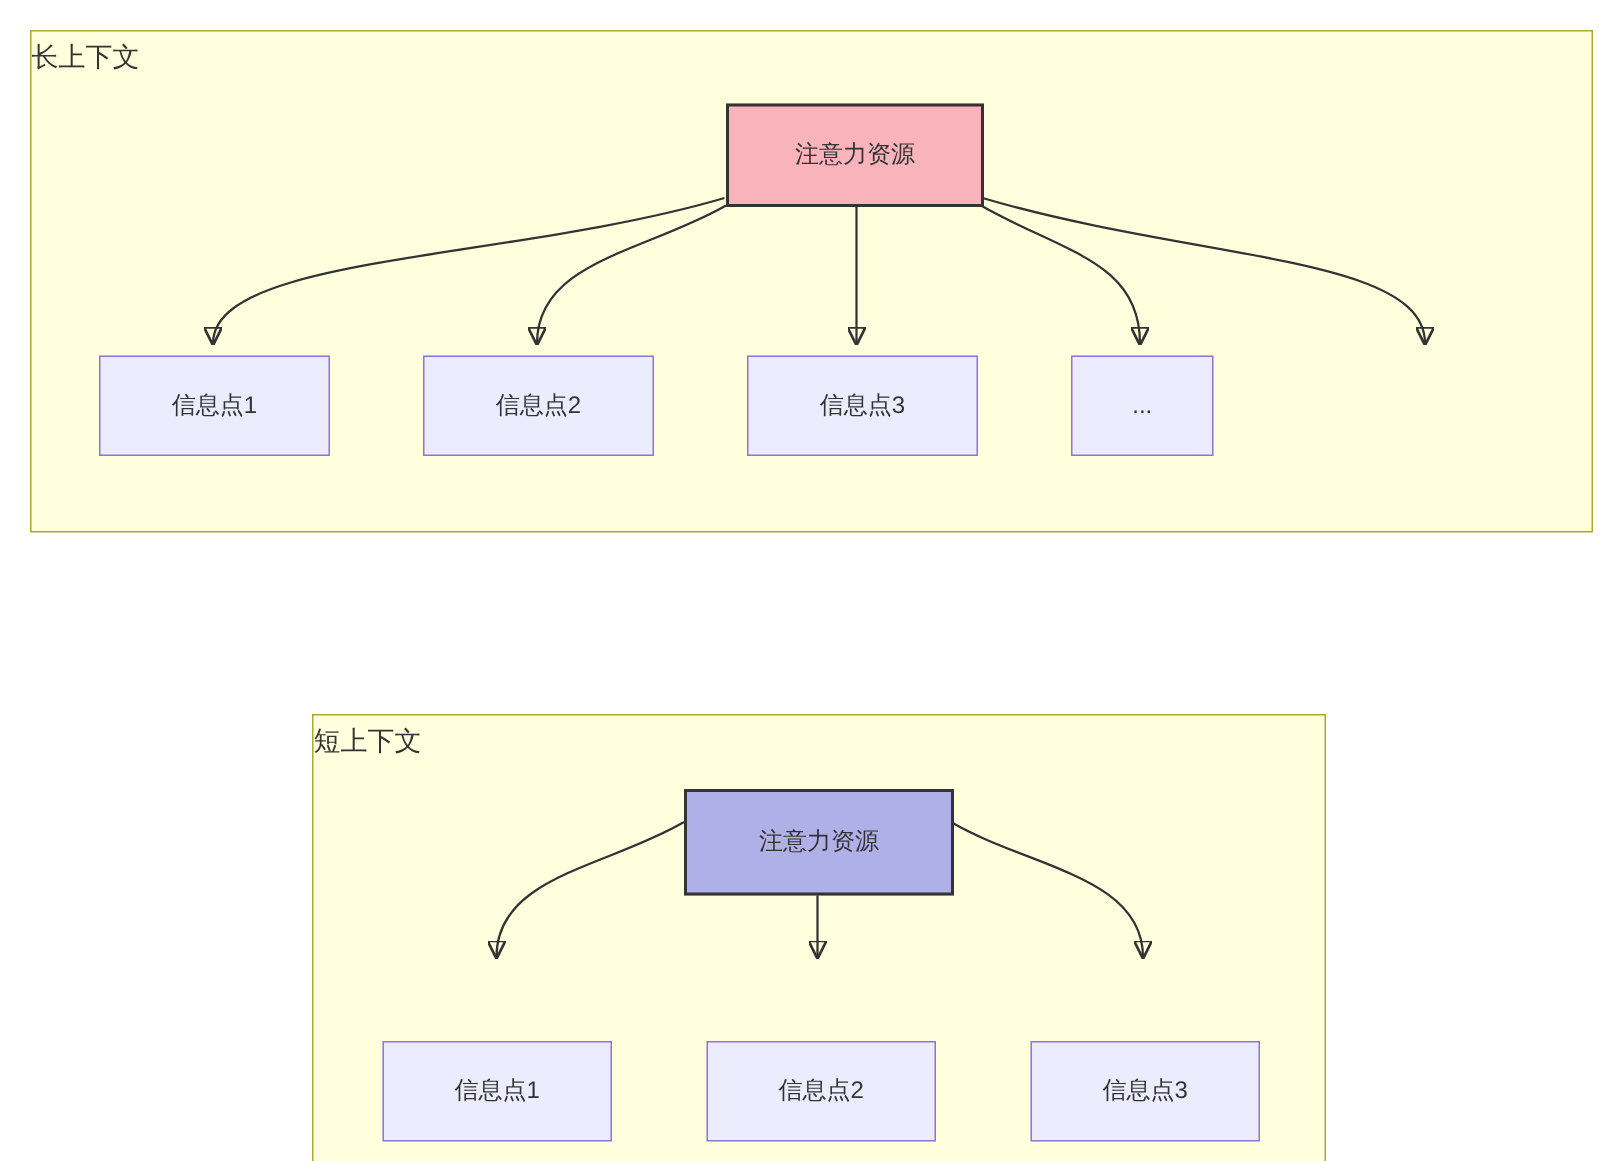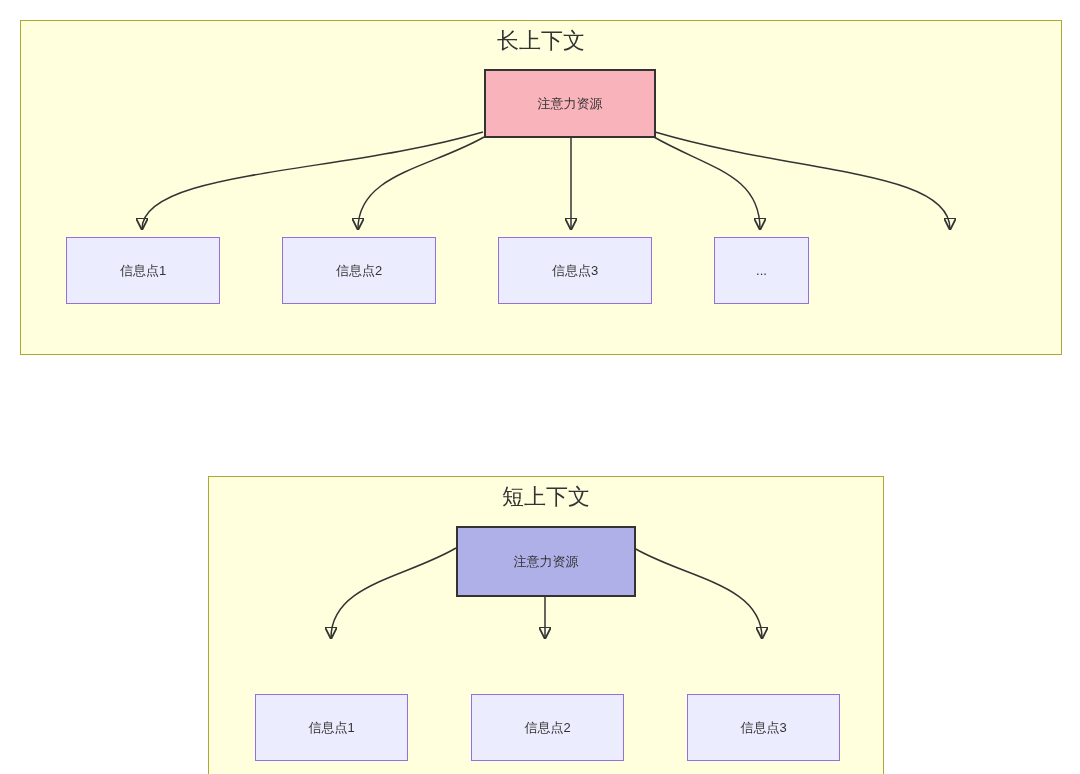--- a/index.html
+++ b/index.html
@@ -19,28 +19,28 @@
   .stage{position:relative;width:1080px;height:774px;}
 
   .subgraph{
     position:absolute;
     background:var(--container-fill);
     border:1px solid var(--container-border);
   }
   .subgraph-title{
     position:absolute;
     top:5px;left:0;right:0;
-    text-align:center;
-    font-size:22px;
+    text-align:left;
+    font-size:18px;
     color:var(--text);
   }
   .node{
     position:absolute;
     display:flex;align-items:center;justify-content:center;
-    font-size:13px;
+    font-size:16px;
     color:var(--text);
     z-index:10;
     text-align:center;
   }
   .attention-node{
     background:var(--attention-long-fill);
     border:2px solid var(--attention-border);
   }
   .attention-node.short{
     background:var(--attention-short-fill);

